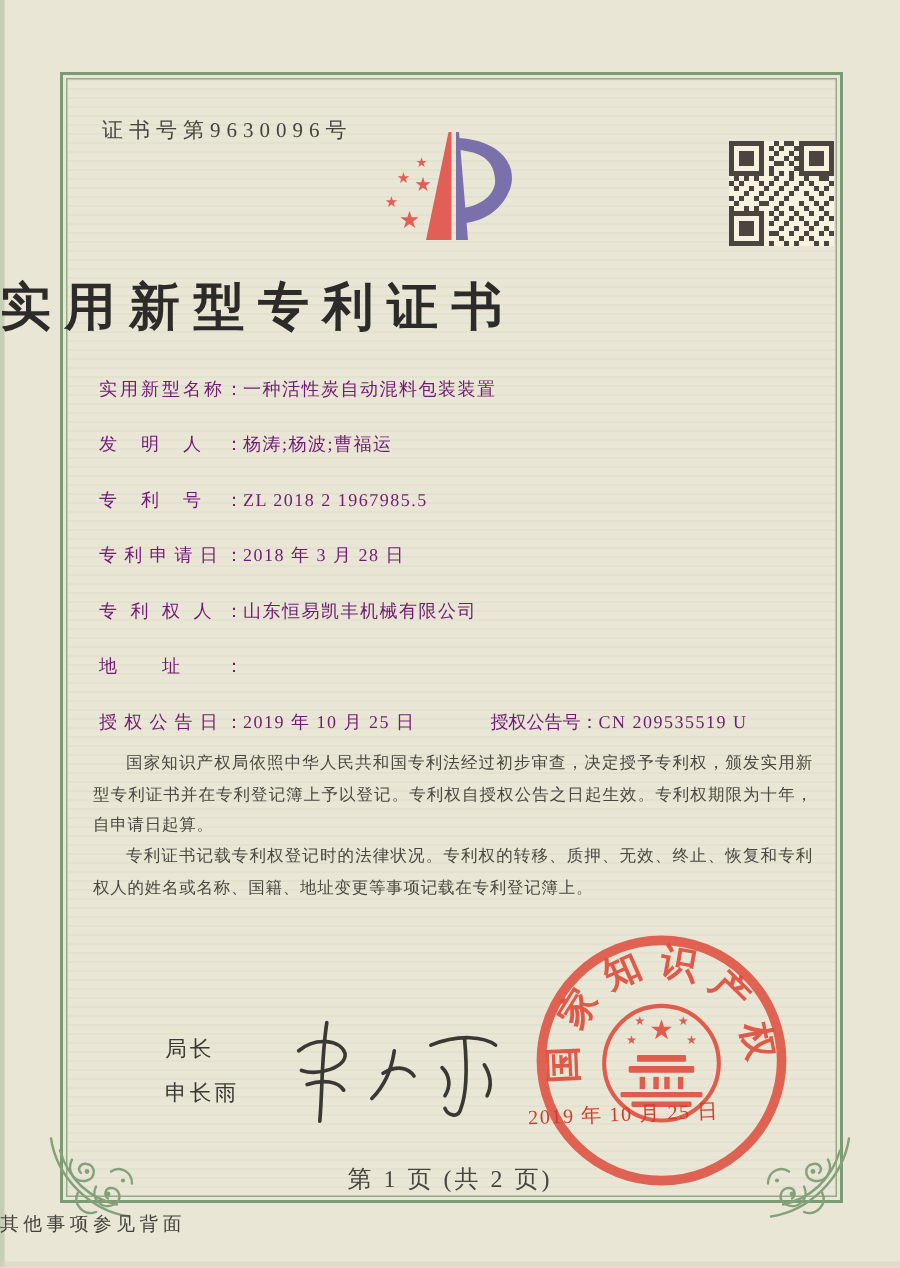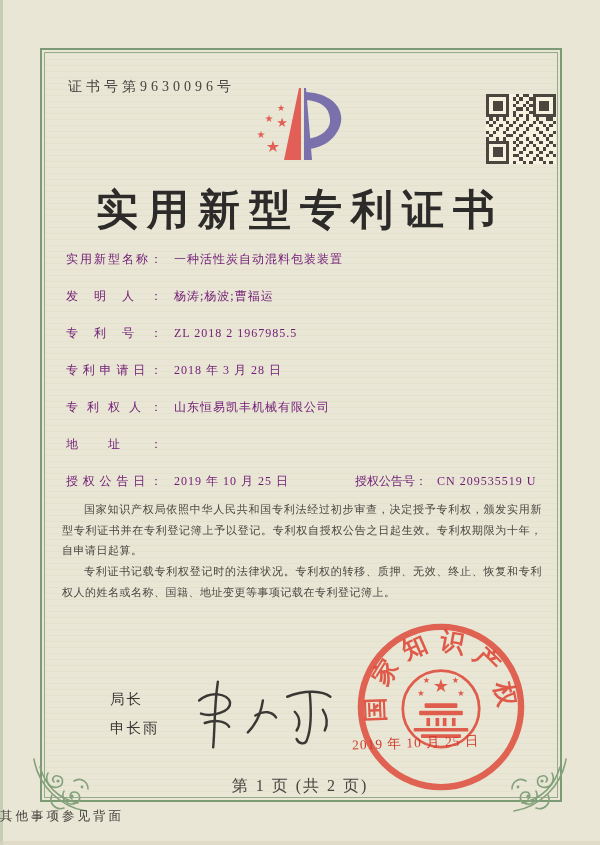--- a/index.html
+++ b/index.html
@@ -19,29 +19,29 @@
     background:repeating-linear-gradient(180deg, rgba(140,170,130,0.07) 0 1px, rgba(0,0,0,0) 1px 6px);}
   .corner{position:absolute;width:86px;height:86px;}
   .corner.bl{left:30px;bottom:30px;}
   .corner.br{right:30px;bottom:30px;transform:scaleX(-1);}
 
   .cert-no{position:absolute;left:68px;top:78px;font-size:14px;letter-spacing:4px;color:#454340;}
 
   .logo{position:absolute;left:228px;top:74px;width:160px;height:110px;opacity:.9;}
   .qr{position:absolute;left:486px;top:94px;width:70px;height:70px;}
 
-  .title{position:absolute;left:0;top:182px;width:100%;text-align:center;
-    font-size:42px;font-weight:600;letter-spacing:9px;color:#2c2b29;}
+  .title{position:absolute;left:0;top:182px;width:100%;
+    font-size:34px;font-weight:600;letter-spacing:9px;color:#2c2b29;}
 
   .fields{position:absolute;left:66px;top:251px;width:478px;font-size:12px;color:#701a75;}
   .field-row{height:37px;display:flex;align-items:baseline;white-space:nowrap;}
   .f-label{display:inline-block;width:96px;text-align:justify;text-align-last:justify;flex:0 0 auto;}
-  .f-value{margin-left:12px;letter-spacing:1px;}
-  .grant-label{margin-left:66px;flex:0 0 auto;}
-  .grant-value{margin-left:10px;letter-spacing:1px;}
+  .f-value{letter-spacing:1px;}
+  .grant-label{margin-left:50px;flex:0 0 auto;}
+  .grant-value{margin-left:0;letter-spacing:1px;}
 
   .paragraphs{position:absolute;left:62px;top:499px;width:480px;font-size:11px;
     line-height:1.88;color:#4a4740;text-align:justify;}
   .paragraphs p{margin:0;text-indent:2em;letter-spacing:.5px;}
 
   .director{position:absolute;left:110px;top:690px;font-size:14.5px;color:#3b3936;
     font-family:Liberation Mono, monospace;}
   .director div{margin-bottom:10px;letter-spacing:2px;}
   .signature{position:absolute;left:186px;top:668px;width:150px;height:95px;}
 

